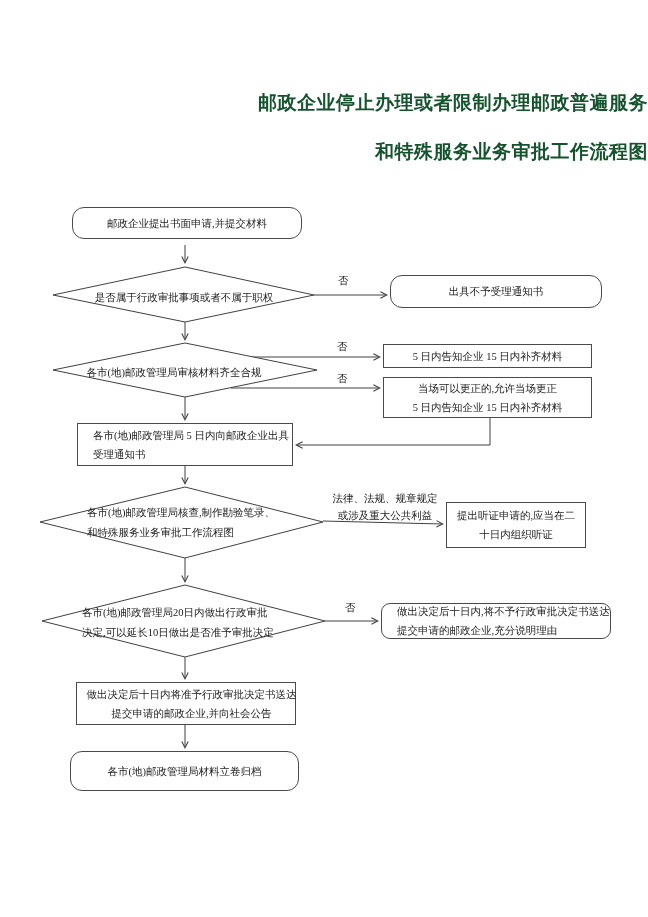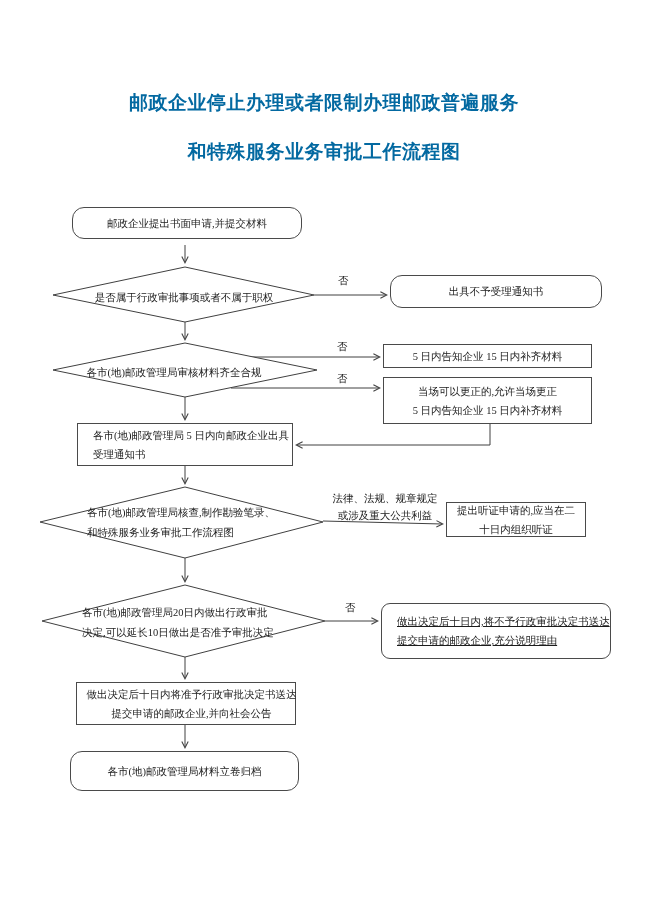--- a/index.html
+++ b/index.html
@@ -6,25 +6,25 @@
   .page{
     position:relative;
     width:648px;height:917px;
     background:#ffffff;
     overflow:hidden;
     font-family:"Liberation Serif","DejaVu Serif",serif;
     color:#1c1c1c;
   }
   .title{
     position:absolute;left:0;width:648px;
-    text-align:center;
+    text-align:right;
     font-family:"Liberation Sans","DejaVu Sans",sans-serif;
     font-weight:bold;font-size:19px;line-height:24px;
     letter-spacing:0.5px;
-    color:#0369a1;
+    color:#14532d;
   }
   .svg-layer{position:absolute;left:0;top:0;width:648px;height:917px;}
   .box{
     position:absolute;box-sizing:border-box;
     border:1px solid #4a4a4a;background:#ffffff;
     display:flex;flex-direction:column;align-items:center;justify-content:center;
     font-size:10.5px;line-height:19px;text-align:center;
     white-space:nowrap;
   }
   .box.rounded{border-radius:12px;}
@@ -81,36 +81,36 @@
   </div>
 
   <div class="box rounded" style="left:390px;top:275px;width:212px;height:33px;">
     <div>出具不予受理通知书</div>
   </div>
 
   <div class="box" style="left:383px;top:344px;width:209px;height:24px;">
     <div>5 日内告知企业 15 日内补齐材料</div>
   </div>
 
-  <div class="box" style="left:383px;top:377px;width:209px;height:47px;">
+  <div class="box" style="left:383px;top:377px;width:209px;height:41px;">
     <div>当场可以更正的,允许当场更正</div>
     <div>5 日内告知企业 15 日内补齐材料</div>
   </div>
 
   <div class="box left-text" style="left:77px;top:423px;width:216px;height:43px;">
     <div>各市(地)邮政管理局 5 日内向邮政企业出具</div>
     <div>受理通知书</div>
   </div>
 
-  <div class="box" style="left:446px;top:502px;width:140px;height:35px;">
+  <div class="box" style="left:446px;top:502px;width:140px;height:46px;">
     <div>提出听证申请的,应当在二</div>
     <div>十日内组织听证</div>
   </div>
 
-  <div class="box rounded-sm left-text" style="left:381px;top:603px;width:230px;height:56px;text-decoration:underline;">
+  <div class="box rounded-sm left-text" style="left:381px;top:603px;width:230px;height:36px;">
     <div>做出决定后十日内,将不予行政审批决定书送达</div>
     <div>提交申请的邮政企业,充分说明理由</div>
   </div>
 
   <div class="box left-text" style="left:76px;top:682px;width:220px;height:43px;align-items:center;">
     <div>做出决定后十日内将准予行政审批决定书送达</div>
     <div>提交申请的邮政企业,并向社会公告</div>
   </div>
 
   <div class="box rounded" style="left:70px;top:751px;width:229px;height:40px;">

